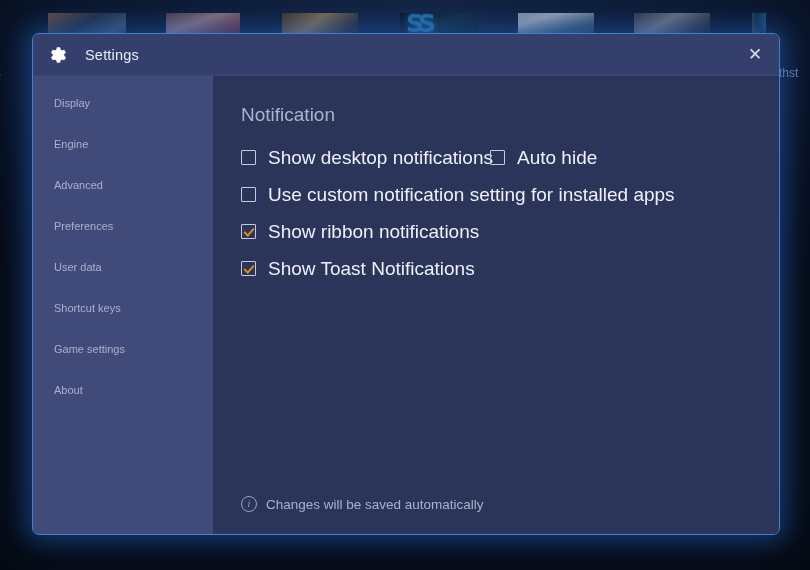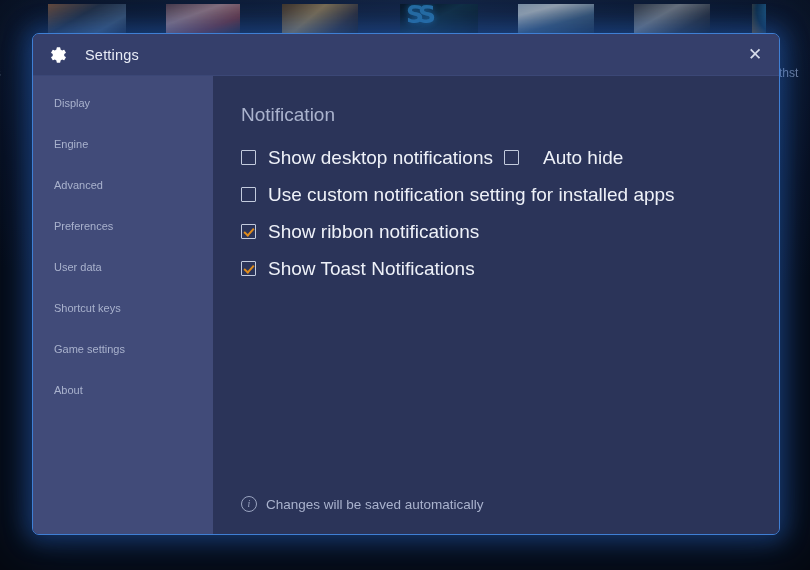--- a/index.html
+++ b/index.html
@@ -22,21 +22,21 @@
   
   .bg-app {
     position: absolute;
     inset: 0;
     background:
       radial-gradient(ellipse 700px 320px at 52% 2%, #14233f 0%, #0b1528 45%, #070c18 75%, #05080f 100%),
       linear-gradient(180deg, #0d1730 0%, #080e1e 40%, #05080f 100%);
   }
   .bg-topstrip {
     position: absolute;
-    left: 0; top: 4px;
+    left: 0; top: 13px;
     width: 766px; height: 34px;
     overflow: hidden;
   }
   .thumb {
     position: absolute;
     top: -26px;
     height: 58px;
     border-radius: 3px;
     filter: blur(0.4px) brightness(0.78) saturate(0.9);
   }
@@ -182,21 +182,21 @@
     align-items: center;
     height: 37px;
   }
   .opt {
     display: flex;
     align-items: center;
     cursor: pointer;
     white-space: nowrap;
   }
   .opt + .opt { margin-left: 0; }
-  .opt.right-col { position: absolute; left: 263px; gap: 12px; }
+  .opt.right-col { position: absolute; left: 249px; }
   .opt-row.two-col { position: relative; }
 
   .cbox {
     width: 15px;
     height: 15px;
     border: 1.6px solid #c3cbdd;
     background: transparent;
     border-radius: 1px;
     flex: 0 0 15px;
     position: relative;

